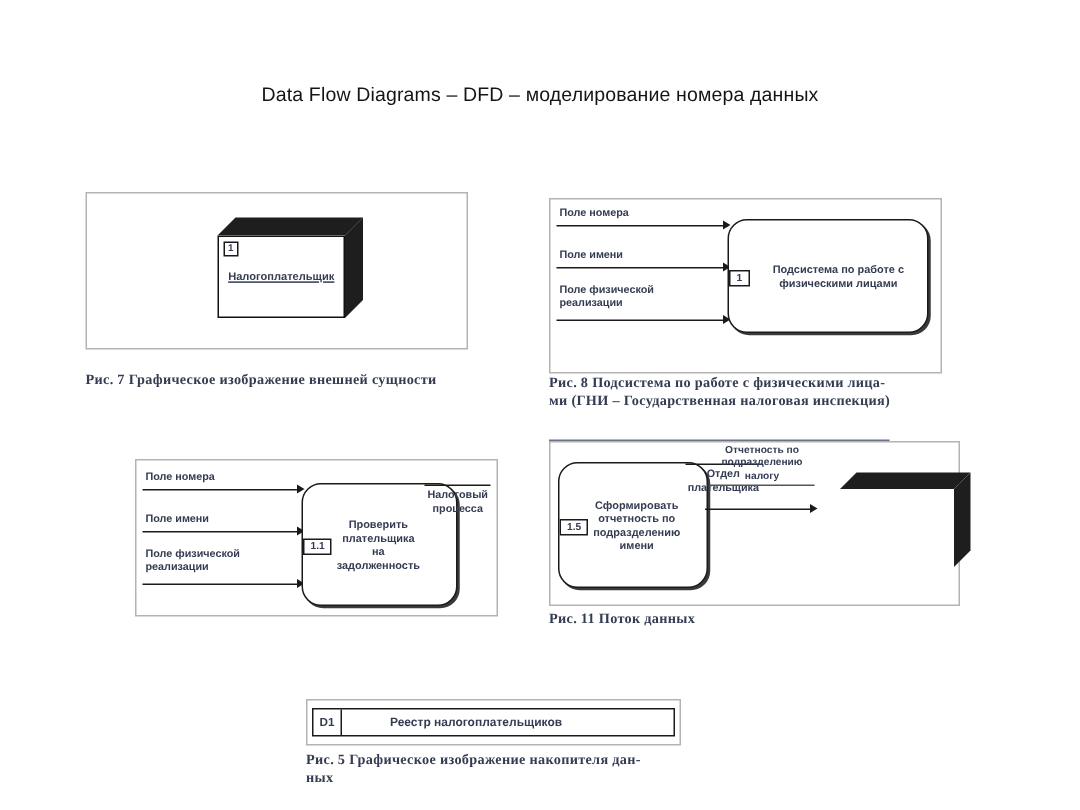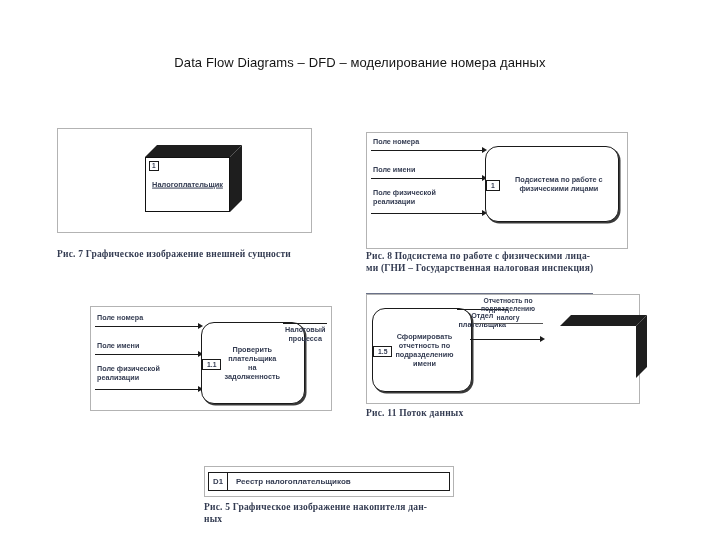--- a/index.html
+++ b/index.html
@@ -42,21 +42,21 @@
            text-decoration:underline;color:var(--ink);}
 
   
   .flow-label{position:absolute;text-align:center;font-size:6.8px;font-weight:700;line-height:1.25;
               color:var(--ink);border-bottom:1px solid #555;padding-bottom:1px;}
 
   
   .store{position:absolute;border:1.2px solid var(--line);background:#fff;display:flex;align-items:stretch;}
   .store .sid{border-right:1.2px solid var(--line);display:flex;align-items:center;
               padding:0 4px;font-size:7.8px;font-weight:700;color:var(--ink);}
-  .store .slabel{display:flex;align-items:center;padding:0 8px;font-size:8px;font-weight:700;color:var(--ink);}
+  .store .slabel{display:flex;align-items:center;padding:0 8px;font-size:8px;font-weight:700;color:var(--ink);margin-left:24px;}
 </style>
 </head>
 <body>
 
 <div class="canvas">
 
   <div class="slide-title">Data Flow Diagrams – DFD – моделирование номера данных</div>
 
   <div class="frame" style="left:57px;top:128px;width:253px;height:103px">
     <div class="cube" style="left:70px;top:16px;width:97px;height:67px">

